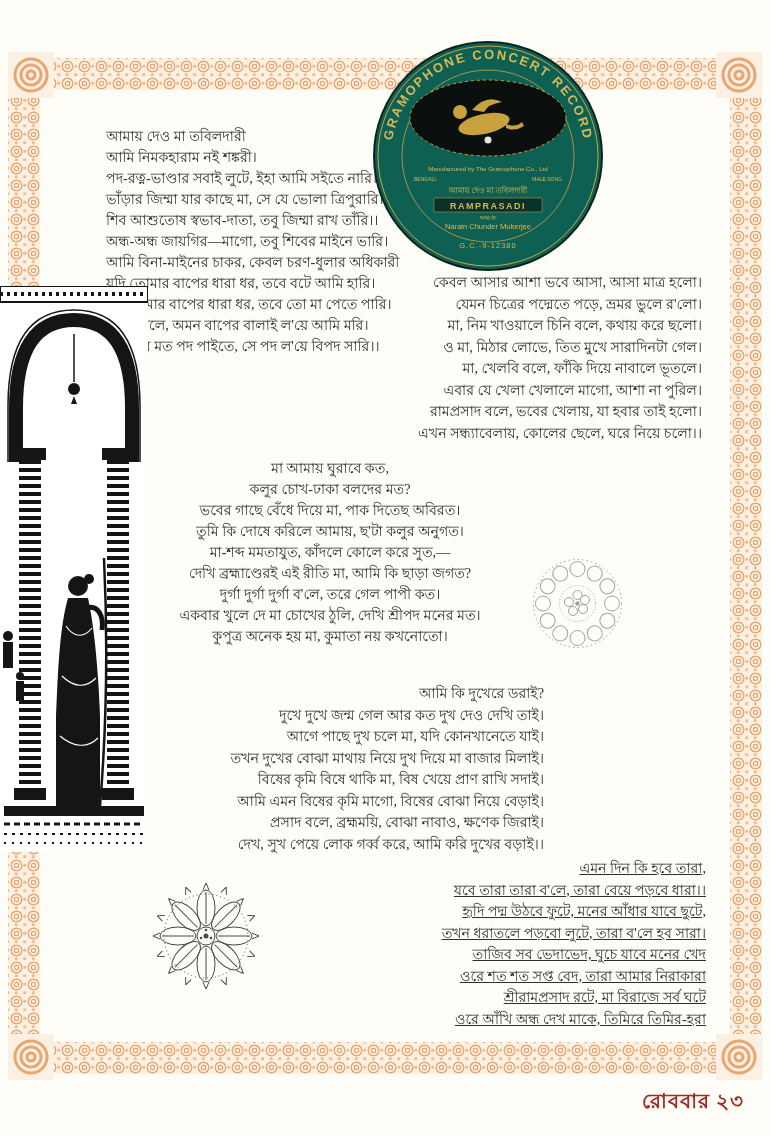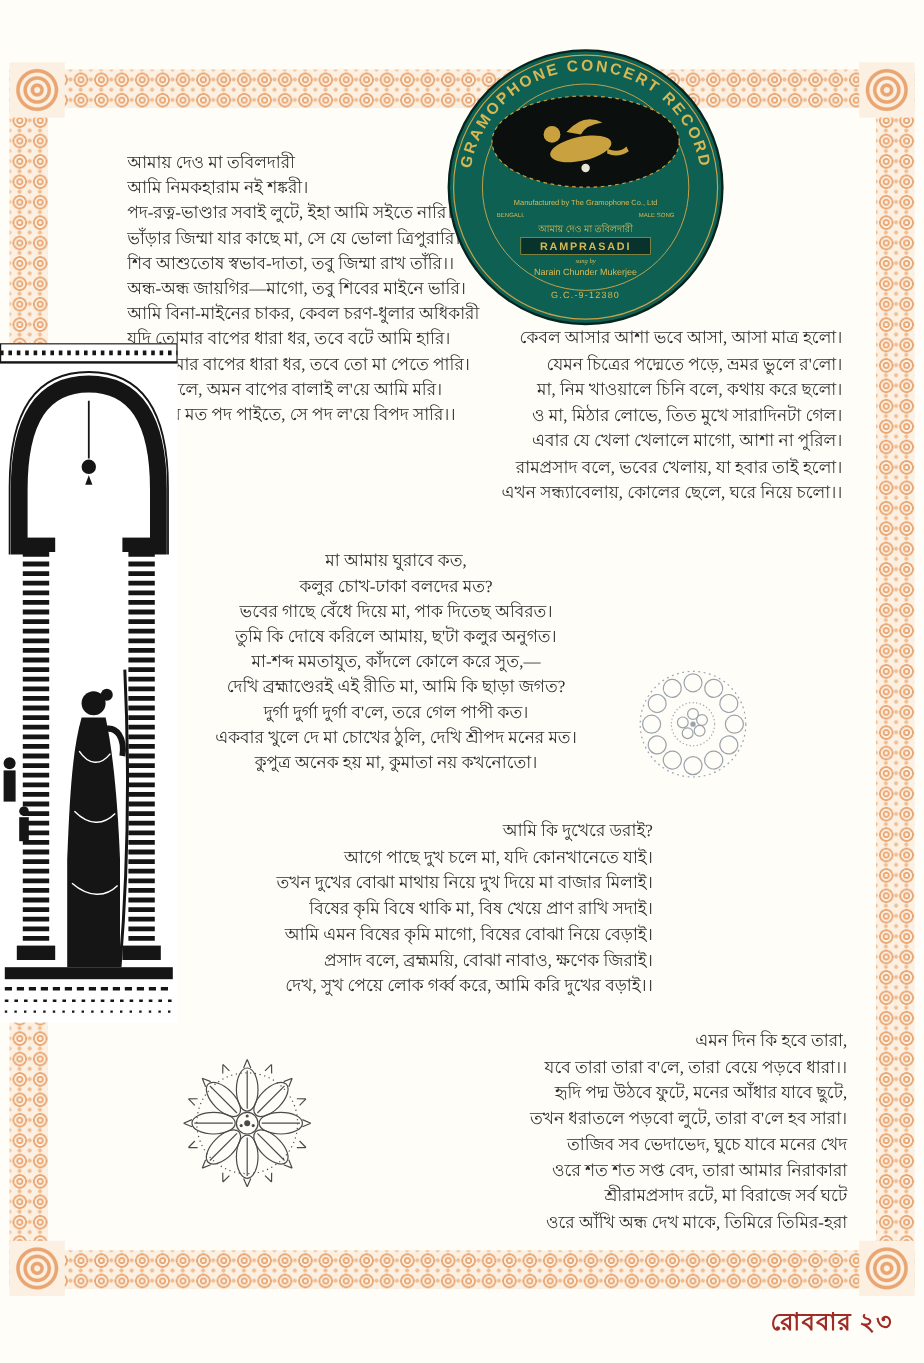--- a/index.html
+++ b/index.html
@@ -31,21 +31,21 @@
   .c-tl{left:8px;top:52px;} .c-tr{left:716px;top:52px;}
   .c-bl{left:8px;top:1034px;} .c-br{left:716px;top:1034px;}
 
   
   .stanza{position:absolute;z-index:3;font-size:14.2px;line-height:21px;}
   .poem-line{white-space:nowrap;}
   .s1{left:106px;top:126px;text-align:left;}
   .s2{left:290px;top:272px;width:412px;text-align:right;line-height:21.5px;}
   .s3{left:130px;top:458px;width:400px;text-align:center;}
   .s4{left:124px;top:683px;width:420px;text-align:right;line-height:21.5px;}
-  .s5{left:320px;top:858px;width:386px;text-align:right;line-height:21.5px;}
+  .s5{left:320px;top:858px;width:386px;text-align:right;line-height:21.5px;text-decoration:underline;}
 
   
   .record{position:absolute;left:372px;top:40px;width:232px;height:232px;z-index:5;}
   .record svg{display:block;}
 
   
   .illus{position:absolute;left:0;top:286px;width:148px;height:566px;z-index:4;background:#ffffff;}
 
   
   .rosette-a{position:absolute;left:530px;top:556px;width:95px;height:95px;z-index:2;}
@@ -161,37 +161,39 @@
       <div class="poem-line">যদি তোমার বাপের ধারা ধর, তবে বটে আমি হারি।</div>
       <div class="poem-line">যদি আমার বাপের ধারা ধর, তবে তো মা পেতে পারি।</div>
       <div class="poem-line">প্রসাদ বলে, অমন বাপের বালাই ল'য়ে আমি মরি।</div>
       <div class="poem-line">ও পদের মত পদ পাইতে, সে পদ ল'য়ে বিপদ সারি।।</div>
     </div>
   <div class="stanza s2">
       <div class="poem-line">কেবল আসার আশা ভবে আসা, আসা মাত্র হলো।</div>
       <div class="poem-line">যেমন চিত্রের পদ্মেতে পড়ে, ভ্রমর ভুলে র'লো।</div>
       <div class="poem-line">মা, নিম খাওয়ালে চিনি বলে, কথায় করে ছলো।</div>
       <div class="poem-line">ও মা, মিঠার লোভে, তিত মুখে সারাদিনটা গেল।</div>
+      <div class="poem-line">মা, খেলবি বলে, ফাঁকি দিয়ে নাবালে ভূতলে।</div>
       <div class="poem-line">এবার যে খেলা খেলালে মাগো, আশা না পুরিল।</div>
       <div class="poem-line">রামপ্রসাদ বলে, ভবের খেলায়, যা হবার তাই হলো।</div>
       <div class="poem-line">এখন সন্ধ্যাবেলায়, কোলের ছেলে, ঘরে নিয়ে চলো।।</div>
     </div>
   <div class="stanza s3">
       <div class="poem-line">মা আমায় ঘুরাবে কত,</div>
       <div class="poem-line">কলুর চোখ-ঢাকা বলদের মত?</div>
       <div class="poem-line">ভবের গাছে বেঁধে দিয়ে মা, পাক দিতেছ অবিরত।</div>
       <div class="poem-line">তুমি কি দোষে করিলে আমায়, ছ'টা কলুর অনুগত।</div>
       <div class="poem-line">মা-শব্দ মমতাযুত, কাঁদলে কোলে করে সুত,—</div>
       <div class="poem-line">দেখি ব্রহ্মাণ্ডেরই এই রীতি মা, আমি কি ছাড়া জগত?</div>
       <div class="poem-line">দুর্গা দুর্গা দুর্গা ব'লে, তরে গেল পাপী কত।</div>
       <div class="poem-line">একবার খুলে দে মা চোখের ঠুলি, দেখি শ্রীপদ মনের মত।</div>
       <div class="poem-line">কুপুত্র অনেক হয় মা, কুমাতা নয় কখনোতো।</div>
     </div>
   <div class="stanza s4">
       <div class="poem-line">আমি কি দুখেরে ডরাই?</div>
+      <div class="poem-line">দুখে দুখে জন্ম গেল আর কত দুখ দেও দেখি তাই।</div>
       <div class="poem-line">আগে পাছে দুখ চলে মা, যদি কোনখানেতে যাই।</div>
       <div class="poem-line">তখন দুখের বোঝা মাথায় নিয়ে দুখ দিয়ে মা বাজার মিলাই।</div>
       <div class="poem-line">বিষের কৃমি বিষে থাকি মা, বিষ খেয়ে প্রাণ রাখি সদাই।</div>
       <div class="poem-line">আমি এমন বিষের কৃমি মাগো, বিষের বোঝা নিয়ে বেড়াই।</div>
       <div class="poem-line">প্রসাদ বলে, ব্রহ্মময়ি, বোঝা নাবাও, ক্ষণেক জিরাই।</div>
       <div class="poem-line">দেখ, সুখ পেয়ে লোক গর্ব্ব করে, আমি করি দুখের বড়াই।।</div>
     </div>
   <div class="stanza s5">
       <div class="poem-line">এমন দিন কি হবে তারা,</div>
       <div class="poem-line">যবে তারা তারা ব'লে, তারা বেয়ে পড়বে ধারা।।</div>

